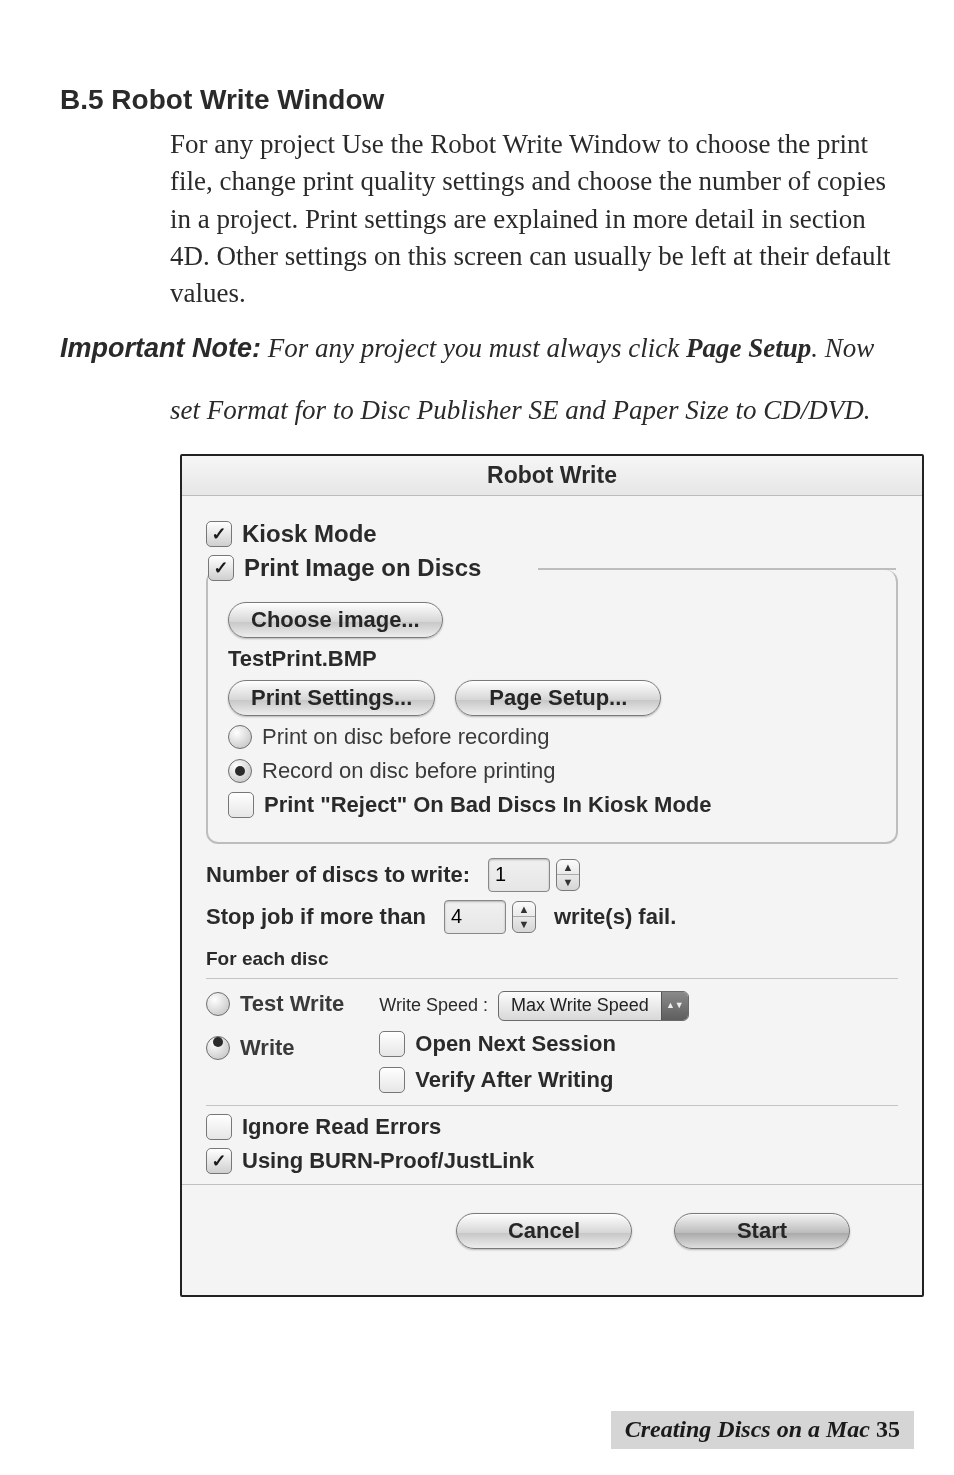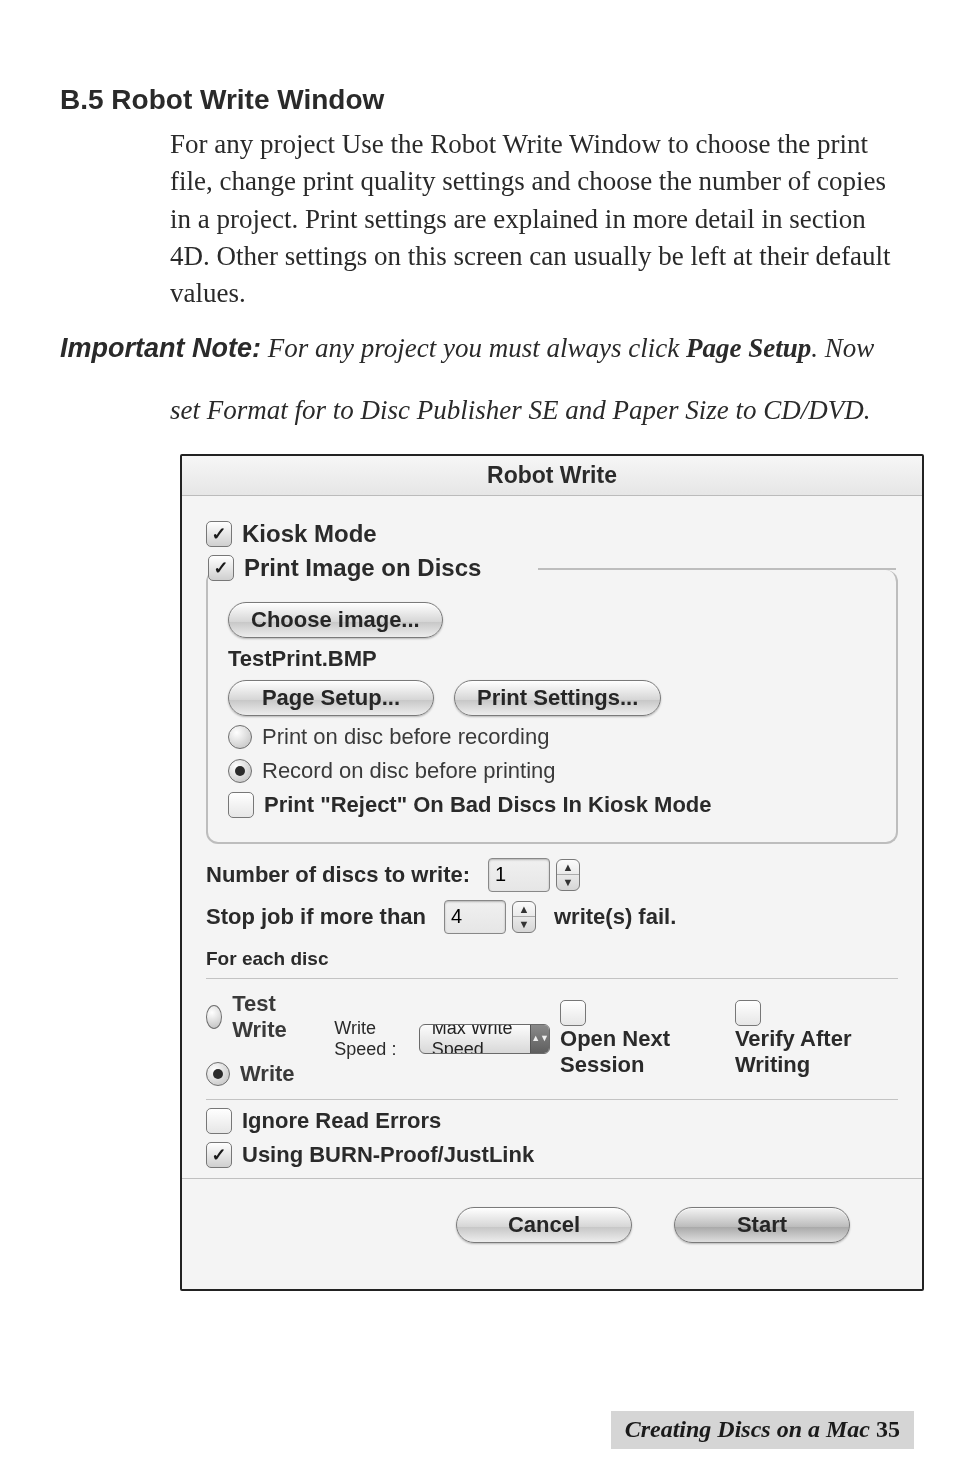--- a/index.html
+++ b/index.html
@@ -39,22 +39,22 @@
   .sub-frame{border:1px solid #c3c3c3;border-left:none;border-right:none;padding:12px 0;margin:8px 0 8px 0}
   .select{display:inline-flex;align-items:center;border:1px solid #6a6a6a;border-radius:6px;background:linear-gradient(#fcfcfc,#d8d8d8);overflow:hidden;height:28px}
   .select .sel-label{padding:0 12px;font-size:18px;font-weight:500;color:#222}
   .select .sel-cap{width:26px;align-self:stretch;background:linear-gradient(#8a8a8a,#5e5e5e);display:flex;flex-direction:column;align-items:center;justify-content:center;color:#efefef;font-size:9px;line-height:9px;border-left:1px solid #555}
   .footer-bar{display:flex;justify-content:flex-end;gap:22px;padding:18px 28px 24px 0}
   .hr{height:1px;background:#c0c0c0;border:none;margin:10px -24px}
   .small-label{font-size:18px;color:#2a2a2a}
   .page-footer{position:absolute;right:40px;bottom:26px;font-style:italic;font-size:24px;color:#1a1a1a;background:#d5d5d5;padding:5px 14px 6px 14px;font-family:"Palatino Linotype",Palatino,Georgia,serif;font-weight:700}
   .page-footer .num{font-style:normal;font-weight:700}
   .legend-check{display:flex;align-items:center;background:#f4f4f4;padding-right:8px}
-  .sub-frame .inner{display:flex;align-items:center;gap:21px}
-  .sub-right{display:flex;gap:10px}
+  .sub-frame .inner{display:flex;align-items:flex-start;gap:21px}
+  .sub-right{display:flex;flex-direction:column;gap:10px}
   .sub-right .line1{display:flex;align-items:center;gap:10px}
   .radio-col{display:flex;flex-direction:column;gap:18px}
 </style>
 </head>
 <body>
 
 <div class="page">
 
   <h2 class="heading">B.5 Robot Write Window</h2>
 
@@ -87,22 +87,22 @@
           </div>
         </div>
 
         <div class="row" style="margin-top:18px">
           <span class="pill-btn">Choose image...</span>
         </div>
         <div class="row">
           <span class="static">TestPrint.BMP</span>
         </div>
         <div class="row" style="margin-top:8px">
+          <span class="pill-btn">Print Settings...</span>
           <span class="pill-btn">Page Setup...</span>
-          <span class="pill-btn">Print Settings...</span>
         </div>
 
         <div class="row">
           <span class="radio">
             <span class="dot"></span>
             <span class="rlabel">Print on disc before recording</span>
           </span>
         </div>
         <div class="row">
           <span class="radio">

